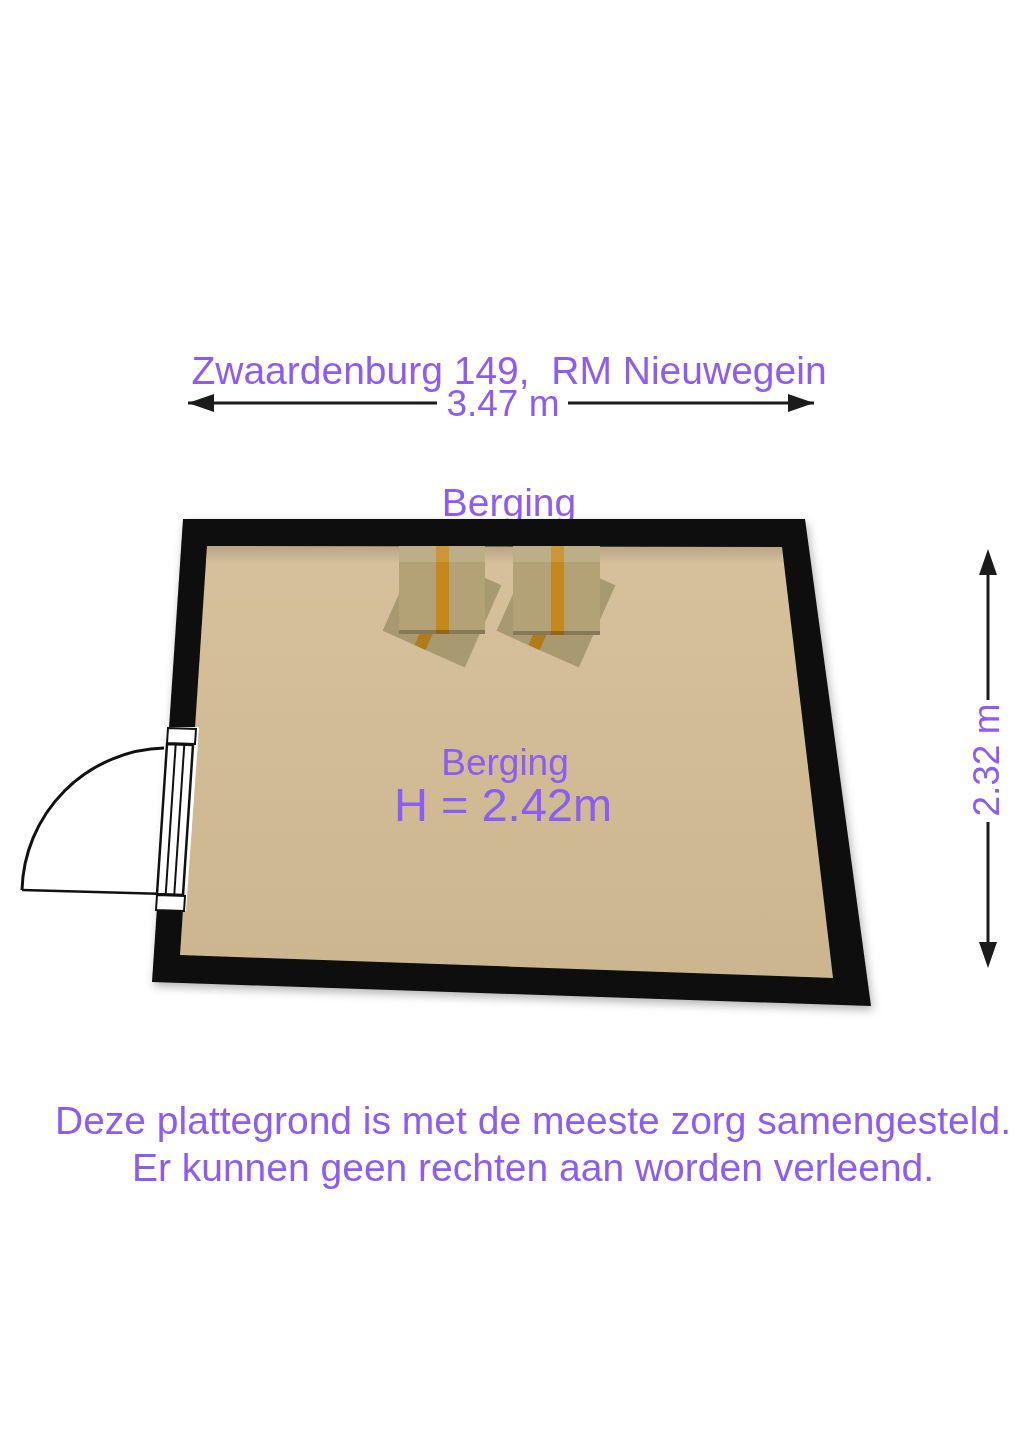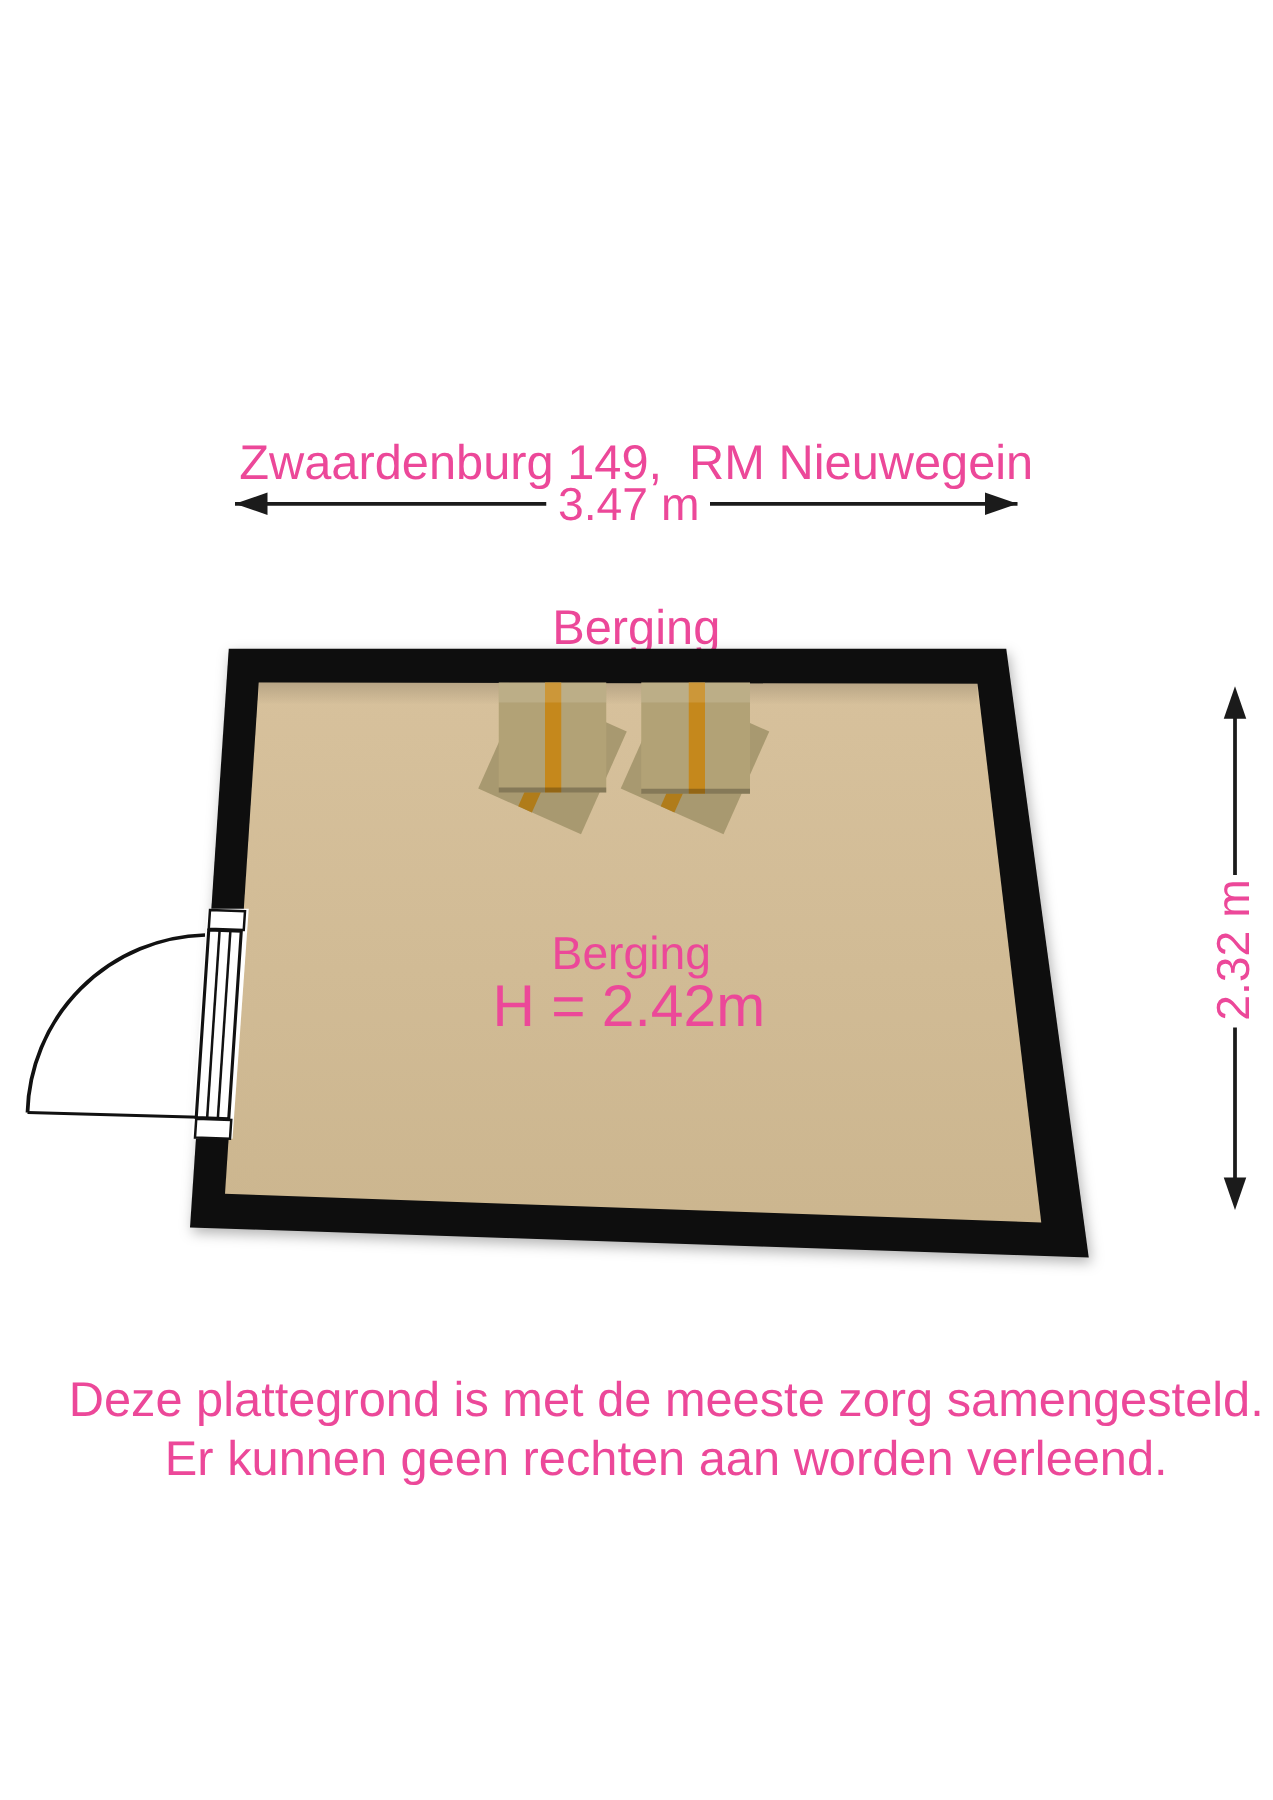--- a/index.html
+++ b/index.html
@@ -2,21 +2,21 @@
 <html><head>
 <meta charset="utf-8">
 <style>
   html,body{margin:0;padding:0;background:#ffffff;}
   .canvas{
     position:relative;
     width:1018px;height:1440px;
     background:#ffffff;
     overflow:hidden;
     font-family:"Liberation Sans", sans-serif;
-    color:#ec4899;
+    color:#8b5cf6;
     border-radius:32px;
   }
   .abs{position:absolute;}
   .title-block{
     top:261px;left:0;width:1018px;
     text-align:center;
     font-size:39px;line-height:44px;
     white-space:pre;
   }
   .dim-label-w{

